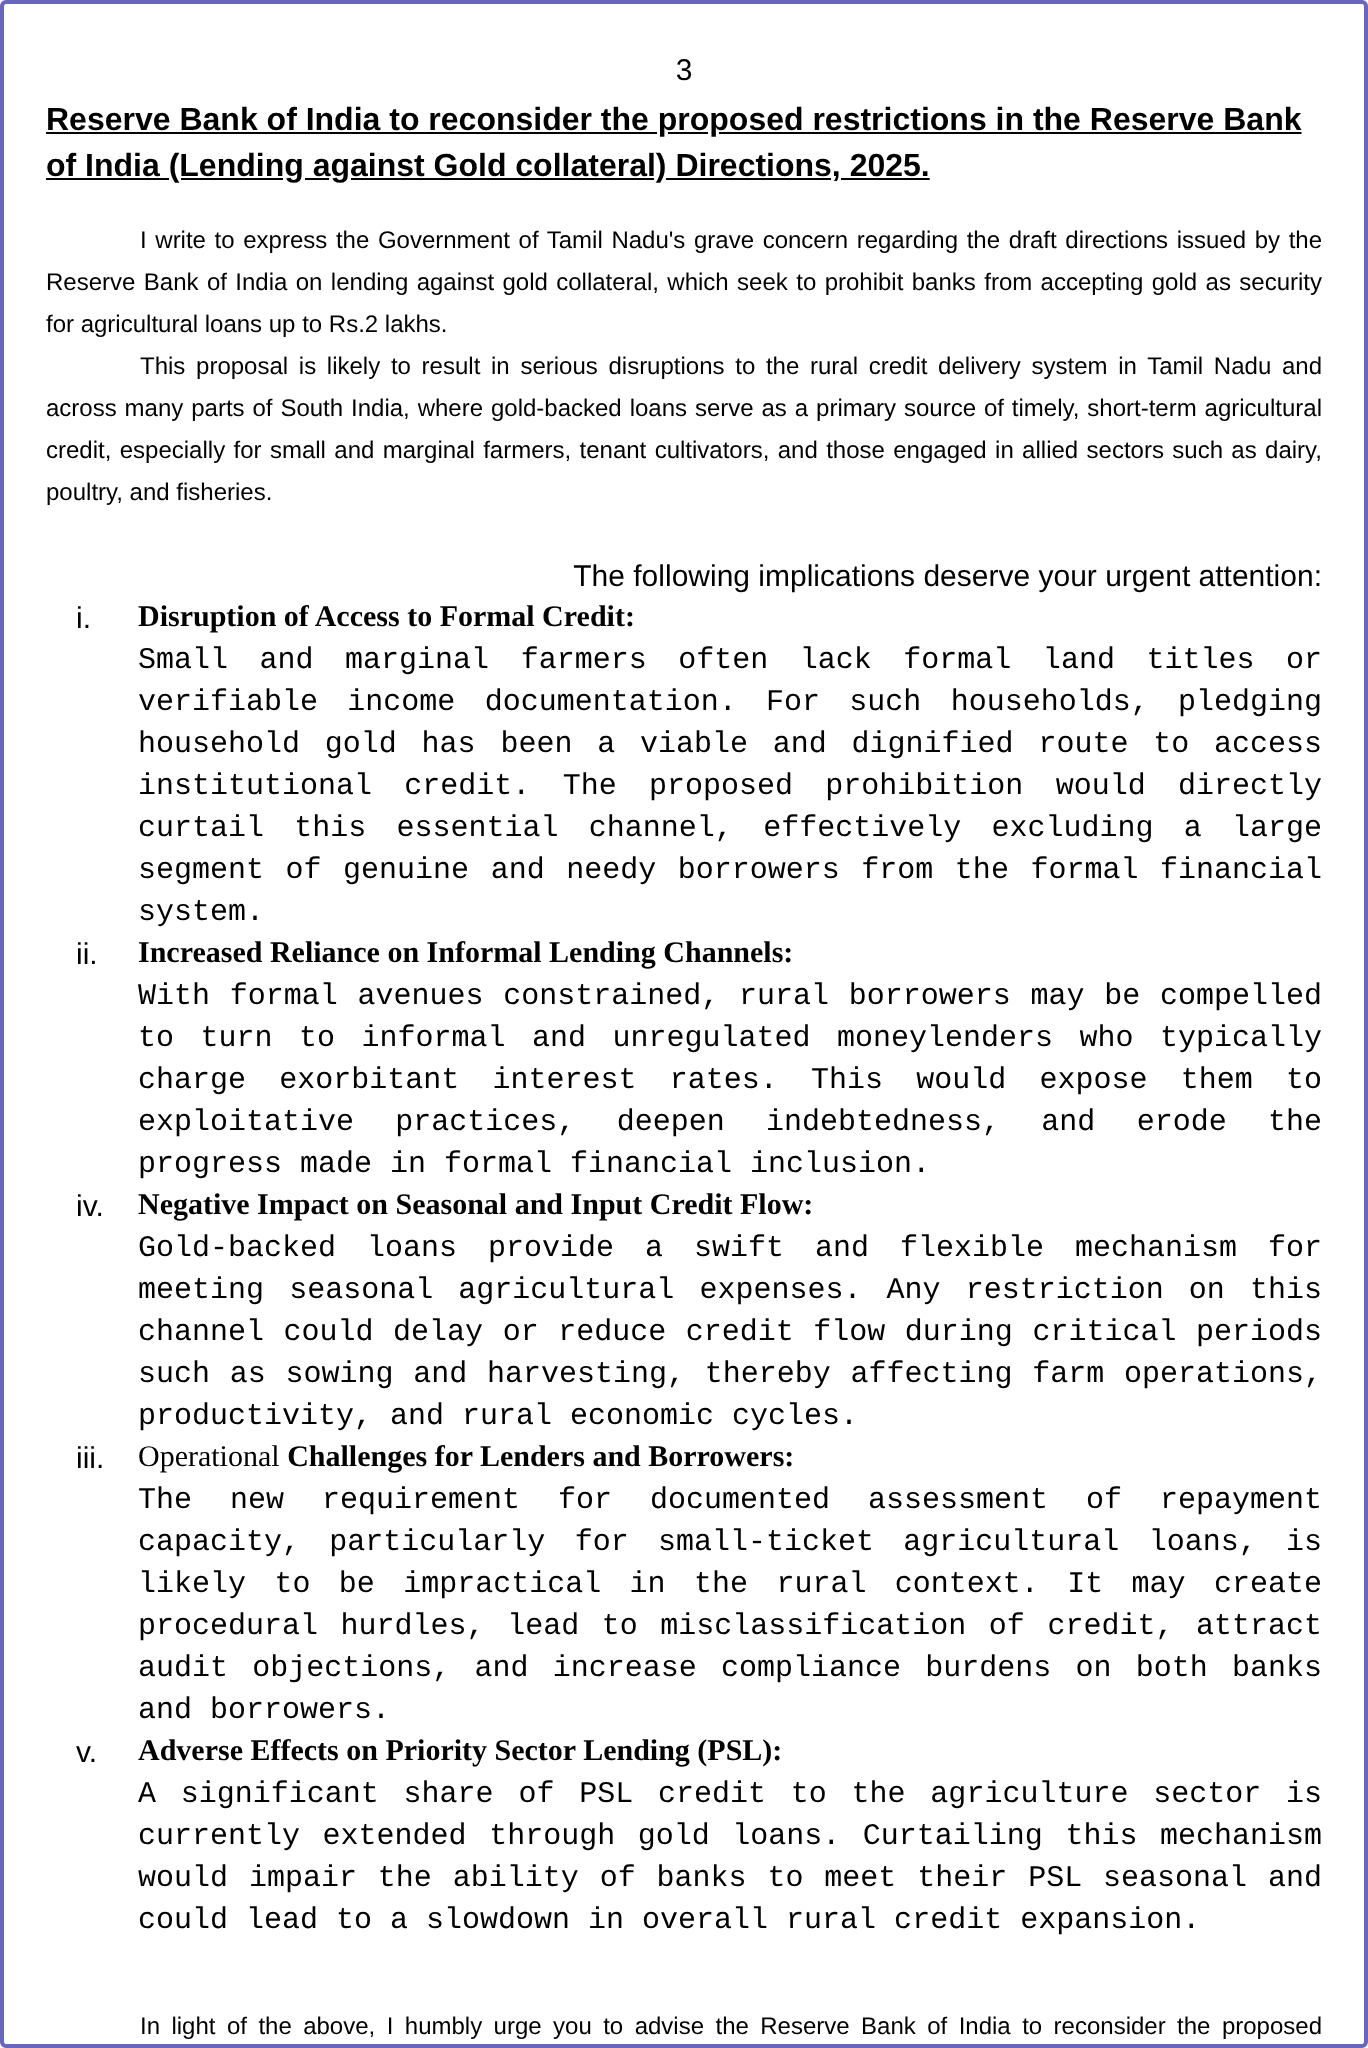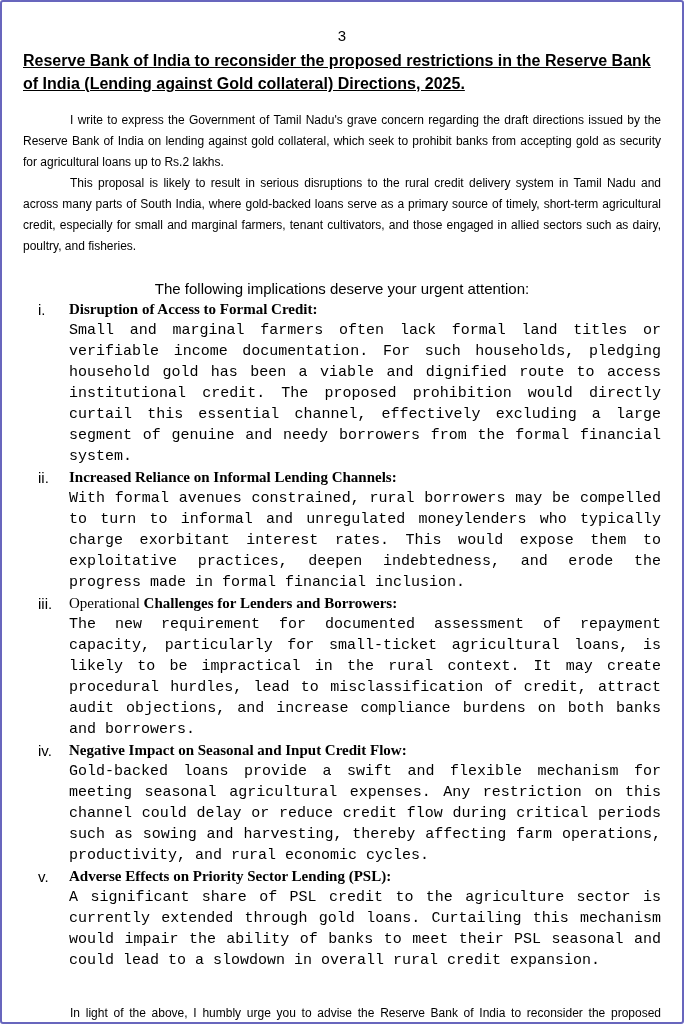--- a/index.html
+++ b/index.html
@@ -21,21 +21,21 @@
     font-size: 16px; font-weight: bold; line-height: 23px;
     text-decoration: underline;
     text-align: left;
   }
   .para {
     margin-top: 0; font-size: 12px; line-height: 21px;
     text-align: justify; text-indent: 47px;
   }
   .para.gap { margin-top: 32px; }
   .list-intro {
-    margin-top: 21px; font-size: 15px; line-height: 21px; text-align: center;
+    margin-top: 21px; font-size: 15px; line-height: 21px; text-align: right;
   }
   .implication { position: relative; padding-left: 46px; font-size: 15px; line-height: 21px; }
   .implication .marker { position: absolute; left: 15px; top: 0; width: 28px; text-align: left; }
   .li-title { font-weight: bold; font-family: Liberation Serif, serif; }
   .li-title .plain { font-weight: normal; }
   .li-body { text-align: justify; font-weight: normal; font-family: Liberation Mono, monospace; }
 </style>
 </head>
 <body>
 
@@ -58,29 +58,29 @@
       <div class="li-body">Small and marginal farmers often lack formal land titles or verifiable income documentation. For such households, pledging household gold has been a viable and dignified route to access institutional credit. The proposed prohibition would directly curtail this essential channel, effectively excluding a large segment of genuine and needy borrowers from the formal financial system.</div>
     </div>
 
     <div class="implication">
       <span class="marker">ii.</span>
       <div class="li-title"><span class="plain"></span><span>Increased Reliance on Informal Lending Channels:</span></div>
       <div class="li-body">With formal avenues constrained, rural borrowers may be compelled to turn to informal and unregulated moneylenders who typically charge exorbitant interest rates. This would expose them to exploitative practices, deepen indebtedness, and erode the progress made in formal financial inclusion.</div>
     </div>
 
     <div class="implication">
+      <span class="marker">iv.</span>
+      <div class="li-title"><span class="plain"></span><span>Negative Impact on Seasonal and Input Credit Flow:</span></div>
+      <div class="li-body">Gold-backed loans provide a swift and flexible mechanism for meeting seasonal agricultural expenses. Any restriction on this channel could delay or reduce credit flow during critical periods such as sowing and harvesting, thereby affecting farm operations, productivity, and rural economic cycles.</div>
+    </div>
+
+    <div class="implication">
       <span class="marker">iii.</span>
       <div class="li-title"><span class="plain">Operational </span><span>Challenges for Lenders and Borrowers:</span></div>
       <div class="li-body">The new requirement for documented assessment of repayment capacity, particularly for small-ticket agricultural loans, is likely to be impractical in the rural context. It may create procedural hurdles, lead to misclassification of credit, attract audit objections, and increase compliance burdens on both banks and borrowers.</div>
-    </div>
-
-    <div class="implication">
-      <span class="marker">iv.</span>
-      <div class="li-title"><span class="plain"></span><span>Negative Impact on Seasonal and Input Credit Flow:</span></div>
-      <div class="li-body">Gold-backed loans provide a swift and flexible mechanism for meeting seasonal agricultural expenses. Any restriction on this channel could delay or reduce credit flow during critical periods such as sowing and harvesting, thereby affecting farm operations, productivity, and rural economic cycles.</div>
     </div>
 
     <div class="implication">
       <span class="marker">v.</span>
       <div class="li-title"><span class="plain"></span><span>Adverse Effects on Priority Sector Lending (PSL):</span></div>
       <div class="li-body">A significant share of PSL credit to the agriculture sector is currently extended through gold loans. Curtailing this mechanism would impair the ability of banks to meet their PSL seasonal and could lead to a slowdown in overall rural credit expansion.</div>
     </div>
 
   </div>
 

